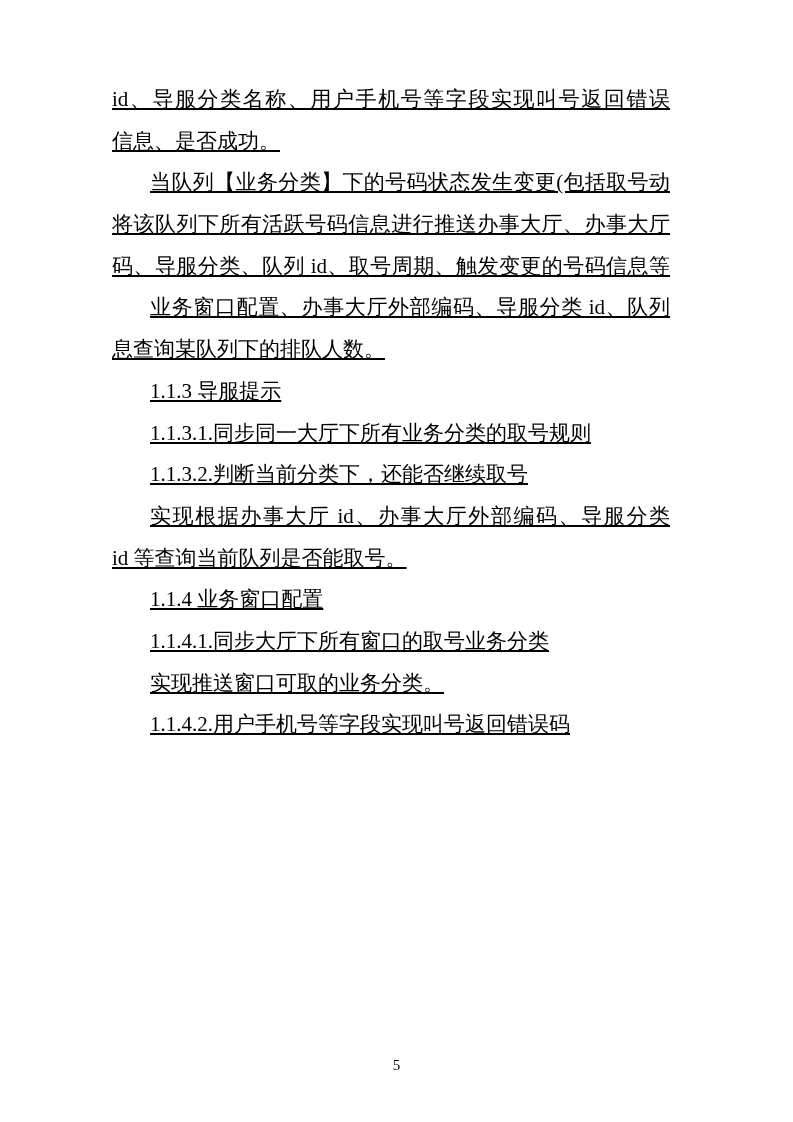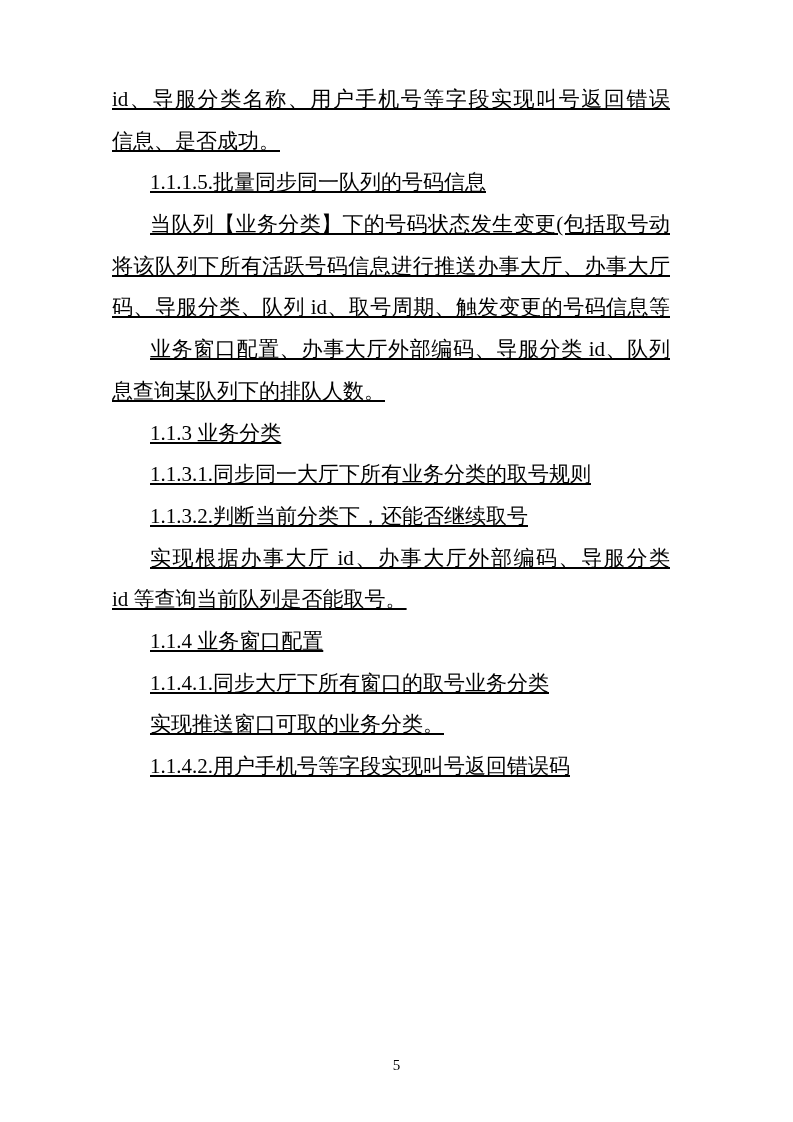--- a/index.html
+++ b/index.html
@@ -52,34 +52,31 @@
 </style>
 </head>
 <body>
 
 <div class="page">
   <div class="content">
       <div class="para body">
         <div class="line">id、导服分类名称、用户手机号等字段实现叫号返回错误码、错误</div>
         <div class="line final">信息、是否成功。</div>
       </div>
-      <div class="para heading">
-        <div class="line final indent">1.1.1.5.批量同步同一队列的号码信息</div>
-      </div>
       <div class="para body">
         <div class="line indent">当队列【业务分类】下的号码状态发生变更(包括取号动作)后，</div>
         <div class="line">将该队列下所有活跃号码信息进行推送办事大厅、办事大厅外部编</div>
         <div class="line final">码、导服分类、队列 id、取号周期、触发变更的号码信息等信息。</div>
       </div>
       <div class="para body">
         <div class="line indent">业务窗口配置、办事大厅外部编码、导服分类 id、队列 id 等信</div>
         <div class="line final">息查询某队列下的排队人数。</div>
       </div>
       <div class="para heading">
-        <div class="line final indent">1.1.3 业务分类</div>
+        <div class="line final indent">1.1.3 导服提示</div>
       </div>
       <div class="para heading">
         <div class="line final indent">1.1.3.1.同步同一大厅下所有业务分类的取号规则</div>
       </div>
       <div class="para heading">
         <div class="line final indent">1.1.3.2.判断当前分类下，还能否继续取号</div>
       </div>
       <div class="para body">
         <div class="line indent">实现根据办事大厅 id、办事大厅外部编码、导服分类 id、队列</div>
         <div class="line final">id 等查询当前队列是否能取号。</div>

